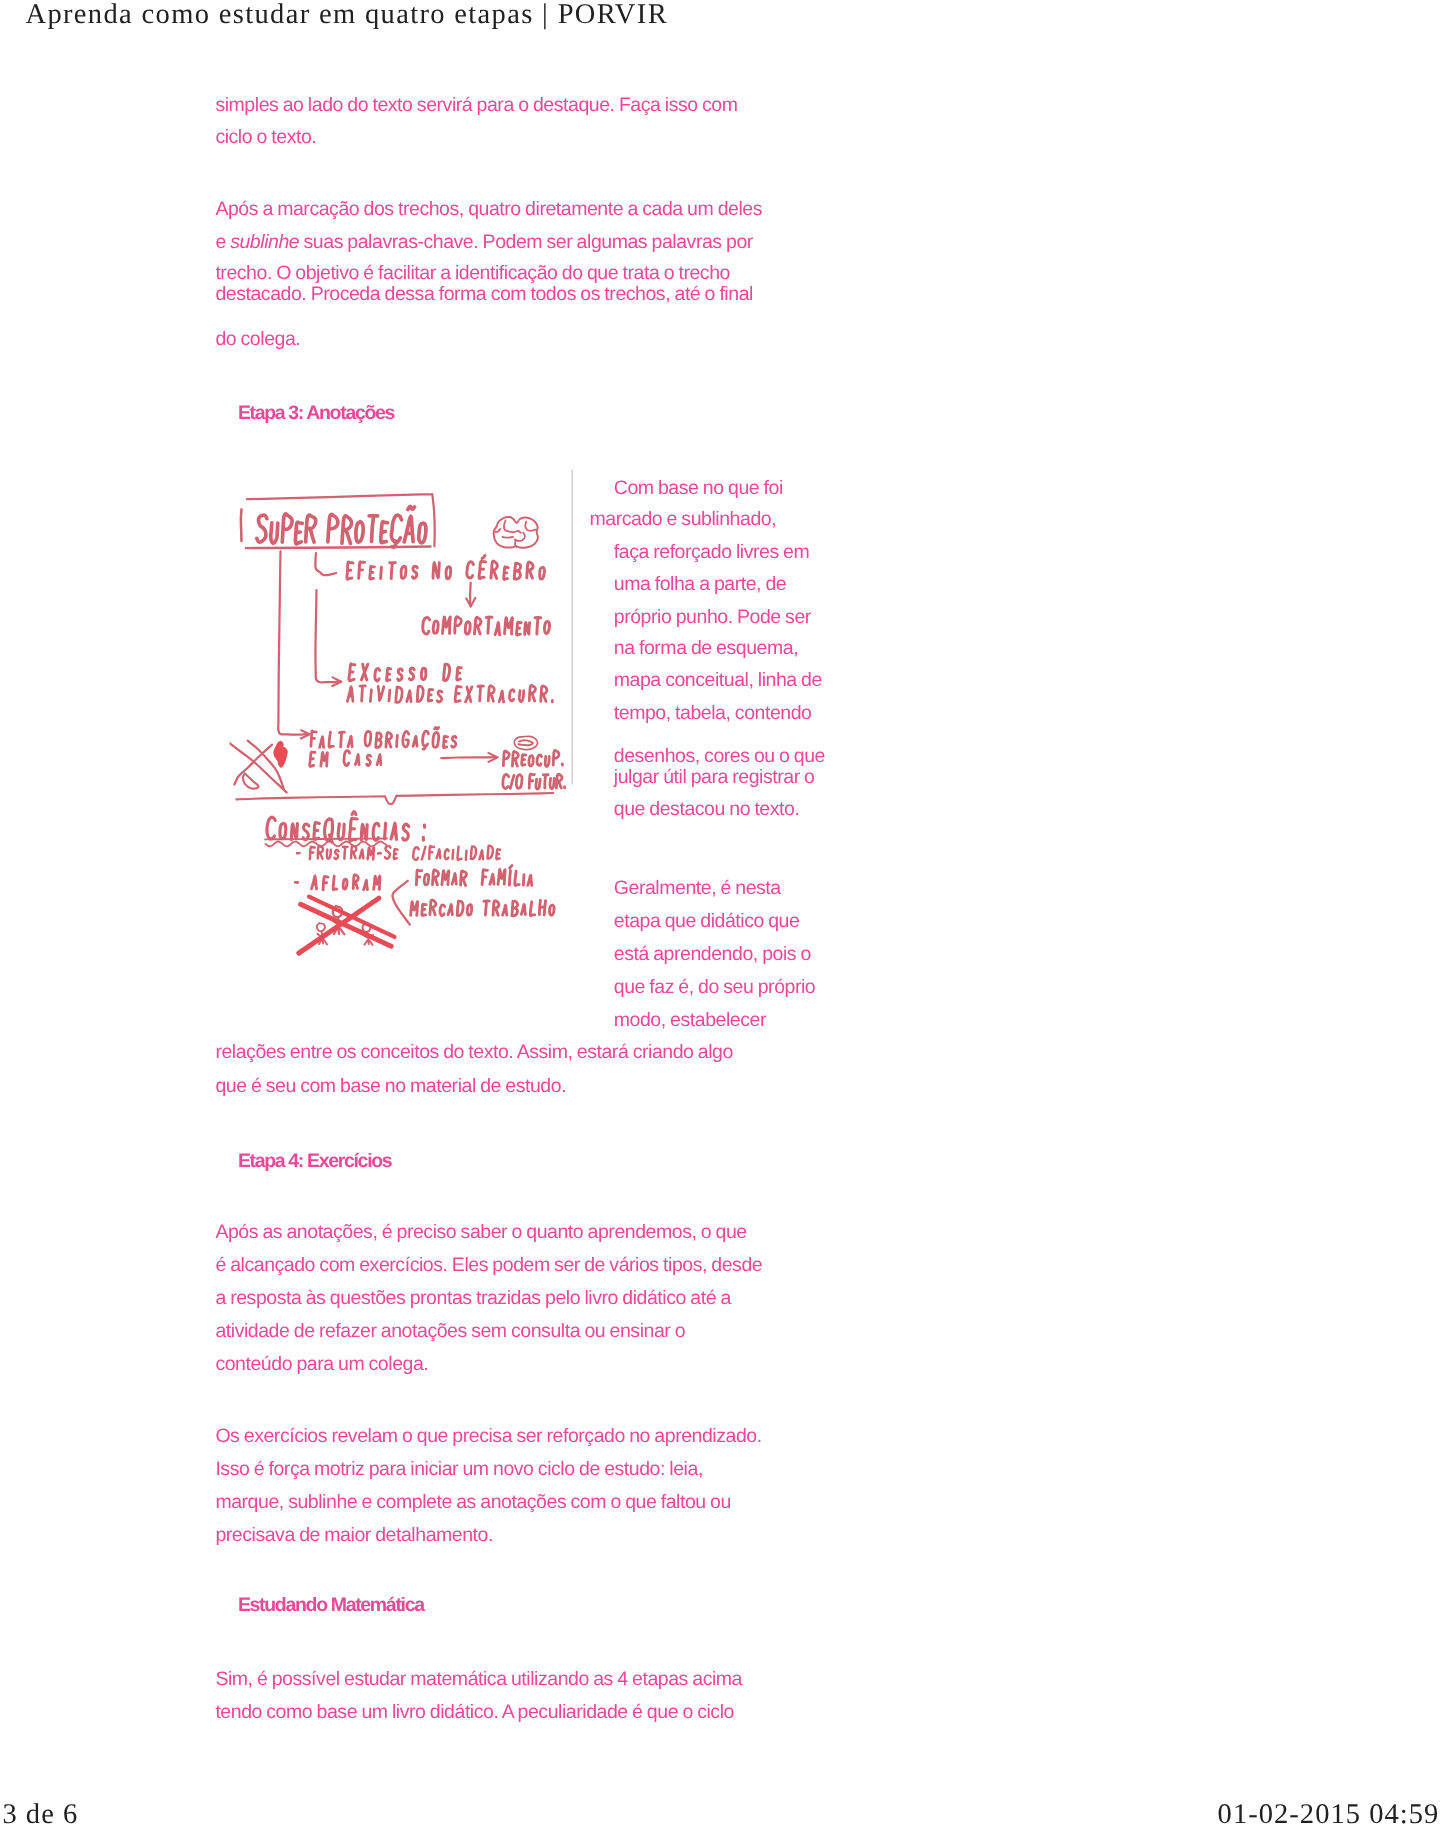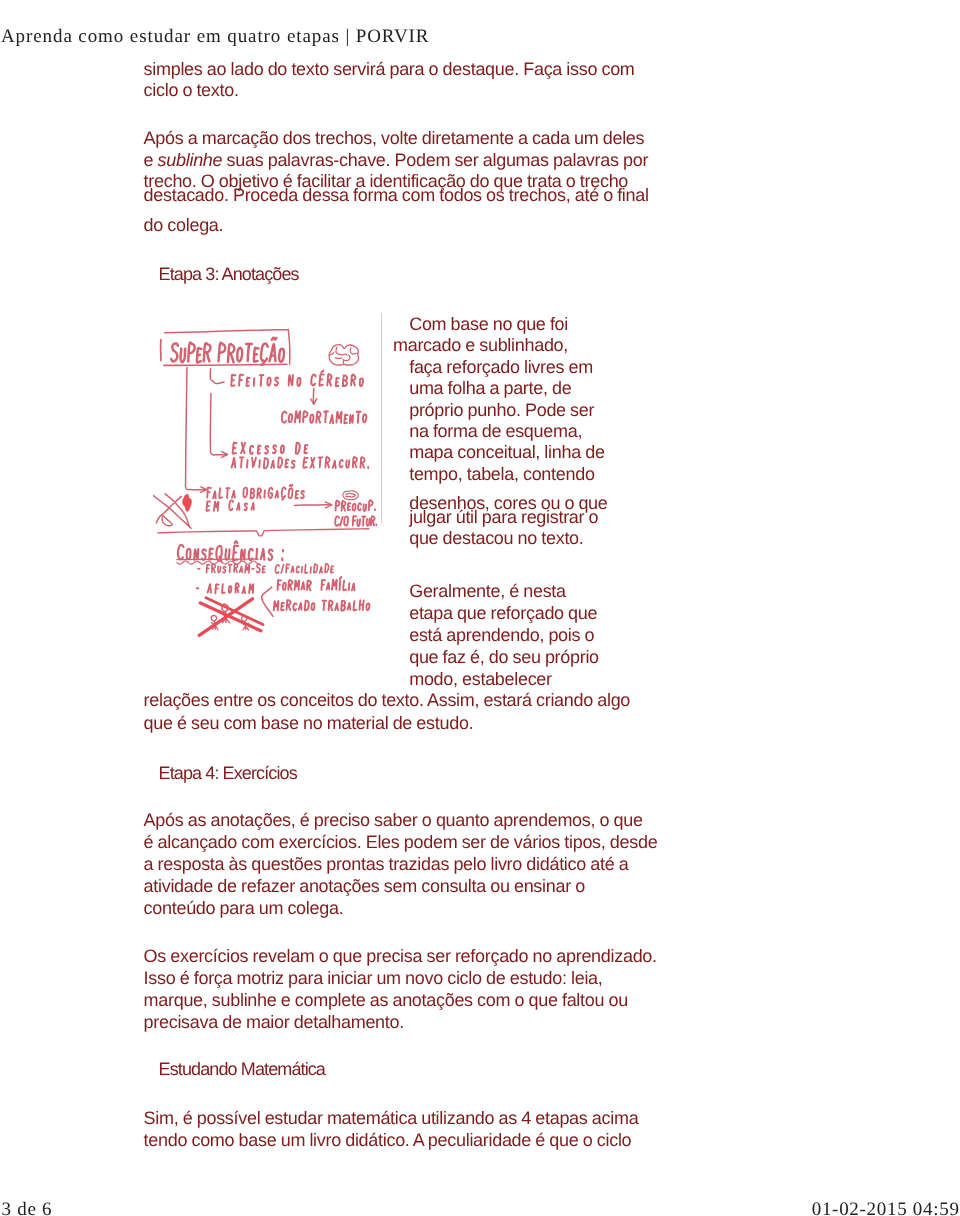--- a/index.html
+++ b/index.html
@@ -3,24 +3,24 @@
 <meta charset="utf-8">
 <style>
 html,body{margin:0;padding:0;background:#fff;}
 body{width:960px;height:1216px;overflow:hidden;background:#fff;
   font-family:"Liberation Sans",sans-serif;color:#231f20;
   -webkit-font-smoothing:antialiased;}
 *{ -webkit-font-smoothing:antialiased; text-rendering:geometricPrecision;}
 .page{position:relative;width:960px;height:1216px;background:#fff;overflow:hidden;}
 .runhead{position:absolute;left:0;top:0;width:960px;height:30px;
   font-family:"Liberation Serif",serif;font-size:19px;letter-spacing:0.9px;color:#222021;}
-.rh-title{position:absolute;left:1px;top:-1.0px;white-space:nowrap;margin-top:27px;}
+.rh-title{position:absolute;left:17px;top:-1.0px;white-space:nowrap;}
 .rh-url{position:absolute;left:529.8px;top:-1.0px;white-space:nowrap;}
-.ln{position:absolute;font-size:18px;line-height:21.7px;white-space:nowrap;color:#7f1d1d;letter-spacing:-0.3px;word-spacing:-0.4px;}
-.sec{font-weight:normal;letter-spacing:-0.88px;word-spacing:-0.1px;padding-left:15px;}
+.ln{position:absolute;font-size:13px;line-height:21.7px;white-space:nowrap;color:#ec4899;letter-spacing:-0.3px;word-spacing:-0.4px;}
+.sec{font-weight:bold;letter-spacing:-0.88px;word-spacing:-0.1px;padding-left:15px;}
 .figborder{position:absolute;left:381.2px;top:312.5px;width:0;height:210px;
   border-left:0.9px solid #cfcfcf;}
 .runfoot{position:absolute;left:0;top:1199.3px;width:960px;
   font-family:"Liberation Serif",serif;font-size:19px;letter-spacing:0.7px;color:#222021;}
 .rf-l{position:absolute;left:1.6px;top:0;}
 .rf-r{position:absolute;right:0.4px;top:0;}
 .figwrap{position:absolute;left:153px;top:310px;line-height:0;filter:blur(0.18px);opacity:0.95;}
 .fig-alt{position:absolute;width:1px;height:1px;overflow:hidden;clip:rect(0 0 0 0);white-space:nowrap;}
 .blk{position:static;}
 </style>
@@ -30,21 +30,21 @@
 <div class="page">
  <div class="runhead">
   <div class="rh-title">Aprenda como estudar em quatro etapas | PORVIR</div>
  </div>
 
   <div class="blk">
       <div class="ln" style="left:143.6px;top:58.5px">simples ao lado do texto servirá para o destaque. Faça isso com</div>
       <div class="ln" style="left:143.6px;top:80.2px">ciclo o texto.</div>
     </div>
   <div class="blk">
-      <div class="ln" style="left:143.6px;top:127.9px">Após a marcação dos trechos, volte diretamente a cada um deles</div>
+      <div class="ln" style="left:143.6px;top:127.9px">Após a marcação dos trechos, quatro diretamente a cada um deles</div>
       <div class="ln" style="left:143.6px;top:149.7px"><span>e </span><i>sublinhe</i><span> suas palavras-chave. Podem ser algumas palavras por</span></div>
       <div class="ln" style="left:143.6px;top:171.4px">trecho. O objetivo é facilitar a identificação do que trata o trecho</div>
       <div class="ln" style="left:143.6px;top:185px">destacado. Proceda dessa forma com todos os trechos, até o final</div>
       <div class="ln" style="left:143.6px;top:214.8px">do colega.</div>
     </div>
   <div class="blk">
       <div class="ln sec" style="left:143.6px;top:264.2px">Etapa 3: Anotações</div>
     </div>
   <div class="blk">
       <div class="ln" style="left:409.2px;top:313.5px">Com base no que foi</div>
@@ -54,21 +54,21 @@
       <div class="ln" style="left:409.2px;top:399.5px">próprio punho. Pode ser</div>
       <div class="ln" style="left:409.2px;top:420.9px">na forma de esquema,</div>
       <div class="ln" style="left:409.2px;top:442.4px">mapa conceitual, linha de</div>
       <div class="ln" style="left:409.2px;top:463.9px">tempo, tabela, contendo</div>
       <div class="ln" style="left:409.2px;top:493px">desenhos, cores ou o que</div>
       <div class="ln" style="left:409.2px;top:506.9px">julgar útil para registrar o</div>
       <div class="ln" style="left:409.2px;top:528.4px">que destacou no texto.</div>
     </div>
   <div class="blk">
       <div class="ln" style="left:409.2px;top:580.7px">Geralmente, é nesta</div>
-      <div class="ln" style="left:409.2px;top:602.8px">etapa que reforçado que</div>
+      <div class="ln" style="left:409.2px;top:602.8px">etapa que didático que</div>
       <div class="ln" style="left:409.2px;top:624.8px">está aprendendo, pois o</div>
       <div class="ln" style="left:409.2px;top:646.9px">que faz é, do seu próprio</div>
       <div class="ln" style="left:409.2px;top:668.9px">modo, estabelecer</div>
       <div class="ln" style="left:143.6px;top:690.2px">relações entre os conceitos do texto. Assim, estará criando algo</div>
       <div class="ln" style="left:143.6px;top:713.0px">que é seu com base no material de estudo.</div>
     </div>
   <div class="blk">
       <div class="ln sec" style="left:143.6px;top:762.8px">Etapa 4: Exercícios</div>
     </div>
   <div class="blk">

